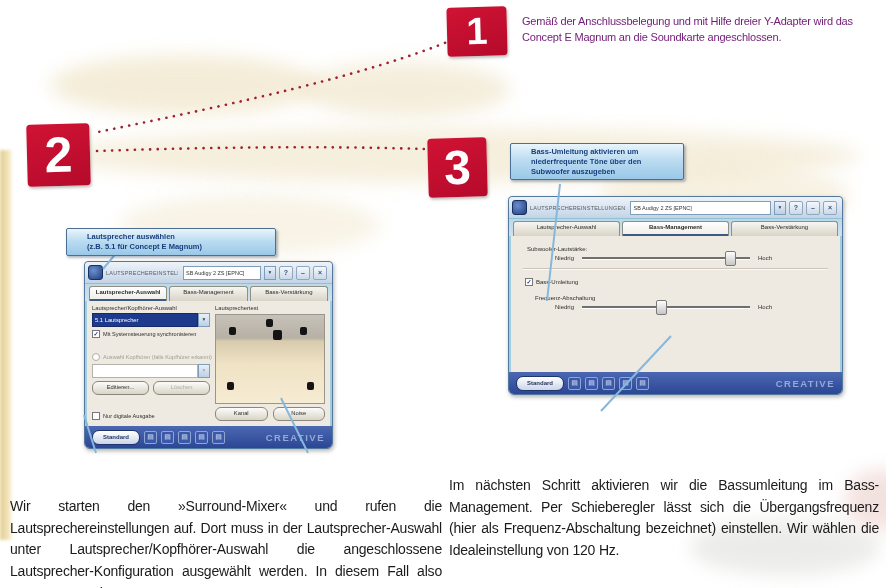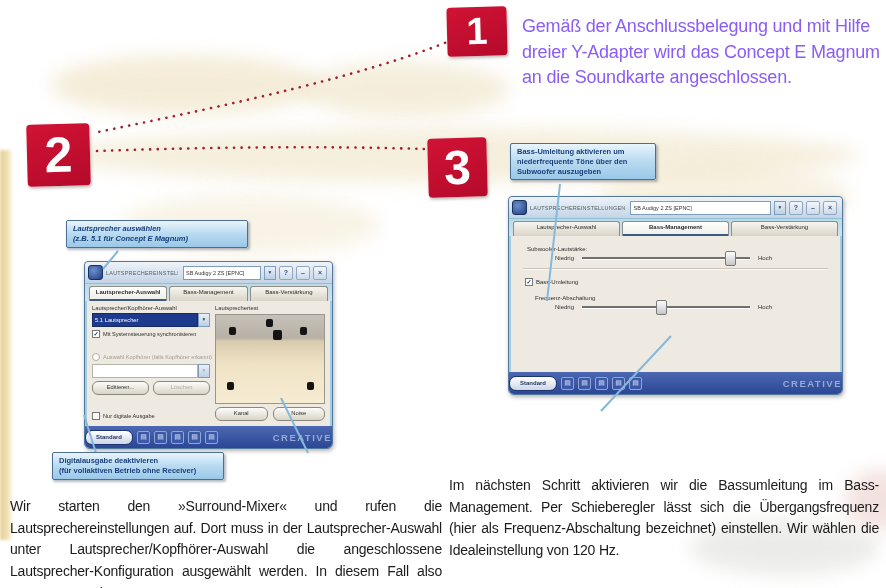--- a/index.html
+++ b/index.html
@@ -14,33 +14,33 @@
 
   
   .badge{position:absolute;background:linear-gradient(160deg,#d01334,#b50a2b);
         color:#fff;font-weight:bold;display:flex;align-items:center;justify-content:center;
         border-radius:4px;box-shadow:1px 2px 3px rgba(0,0,0,.25);transform:rotate(-1.5deg);}
   .badge1{left:447px;top:7px;width:60px;height:49px;font-size:38px;}
   .badge2{left:27px;top:124px;width:63px;height:62px;font-size:50px;}
   .badge3{left:428px;top:138px;width:59px;height:59px;font-size:48px;}
 
   
-  .step1-text{position:absolute;left:522px;top:14px;width:358px;font-size:18px;
-        line-height:1.42;color:#8b5cf6;letter-spacing:-0.2px;}
+  .step1-text{position:absolute;left:522px;top:14px;width:358px;font-size:11px;
+        line-height:1.42;color:#701a75;letter-spacing:-0.2px;}
   .para{position:absolute;font-size:14px;line-height:1.55;color:#1b1b1b;
         letter-spacing:-0.2px;text-align:justify;}
   .para2{left:10px;top:496px;width:432px;}
   .para3{left:449px;top:475px;width:430px;}
 
   
   .callout{position:absolute;background:linear-gradient(180deg,#eaf5fc 0%,#bcdcf1 45%,#9ac8e8 100%);
-        border:1px solid #4c6d94;border-radius:2px;padding:3px 6px;
+        border:1px solid #4c6d94;border-radius:2px;padding:3px 20px;
         font-size:7.5px;font-weight:bold;color:#173f7c;line-height:1.3;
         white-space:pre-line;box-shadow:1.5px 2px 2.5px rgba(40,60,90,.35);}
-  .co-select{left:66px;top:220px;width:168px;font-style:italic;}
+  .co-select{left:66px;top:228px;width:168px;}
   .co-digital{left:52px;top:452px;width:158px;}
   .co-test{left:248px;top:452px;width:130px;}
   .co-bass{left:510px;top:143px;width:132px;}
   .co-cross{left:498px;top:410px;width:212px;}
 
   
   .svg-layer{position:absolute;left:0;top:0;width:886px;height:588px;z-index:40;pointer-events:none;}
   .callout{z-index:45;}
 
   
@@ -63,21 +63,21 @@
         text-align:center;color:#35507a;font-weight:bold;}
   .tabs{flex:0 0 15px;display:flex;gap:2px;padding:2px 4px 0 4px;
         background:linear-gradient(180deg,#bcd9e8,#cfe2ee);border-top:1px solid #8fc0d4;}
   .tab{flex:1;font-size:6px;color:#2b2b2b;text-align:center;padding-top:2px;
         background:linear-gradient(180deg,#f7f5f0,#d9d4c8);border:1px solid #8f8f86;border-bottom:none;
         border-radius:3px 3px 0 0;white-space:nowrap;overflow:hidden;}
   .tab.active{background:linear-gradient(180deg,#ffffff,#efece5);font-weight:bold;
         box-shadow:inset 0 -2px 0 #3b5a86;}
   .content{flex:1;background:#eeeae1;border-left:2px solid #9fcede;border-right:2px solid #9fcede;
         position:relative;overflow:hidden;}
-  .bottombar{flex:0 0 22px;display:flex;align-items:center;gap:4px;padding:0 0;
+  .bottombar{flex:0 0 22px;display:flex;align-items:center;gap:4px;padding:0 7px;
         background:linear-gradient(180deg,#4c68b2,#2b4694);border-radius:0 0 5px 5px;}
   .std-btn{height:13px;padding:0 10px;border-radius:7px;border:1px solid #20356e;
         background:linear-gradient(180deg,#ffffff,#ccd5e8);font-size:6px;font-weight:bold;
         color:#23365e;line-height:12px;}
   .tool-ic{width:11px;height:11px;border:1px solid #8fa6d4;border-radius:2px;
         background:#3c58a8;color:#cdd8ee;font-size:7px;line-height:10px;text-align:center;}
   .brand{margin-left:auto;font-size:9.5px;font-weight:bold;letter-spacing:1.5px;color:#93a9d6;}
 
   
   .content2{display:flex;gap:5px;padding:4px 5px;}
@@ -137,22 +137,20 @@
     <path d="M601,411 L671,336" stroke="#85b8dc" stroke-width="2" fill="none"></path>
   </svg>
 
   <div class="badge badge1">1</div>
   <div class="step1-text">Gemäß der Anschlussbelegung und mit Hilfe dreier Y-Adapter wird das Concept E Magnum an die Soundkarte angeschlossen.</div>
 
   <div class="badge badge2">2</div>
 
   <div class="callout co-select">Lautsprecher auswählen
 (z.B. 5.1 für Concept E Magnum)</div>
-  <div class="callout co-digital">Digitalausgabe deaktivieren
-(für vollaktiven Betrieb ohne Receiver)</div>
 
   <div class="win win2">
     <div class="titlebar">
       <div class="win-icon"></div>
       <div class="win-title">Lautsprechereinstellungen</div>
       <div class="device">SB Audigy 2 ZS [EPNC]</div>
       <div class="dd-btn">▾</div>
       <div class="tb-btn">?</div>
       <div class="tb-btn">–</div>
       <div class="tb-btn">×</div>

